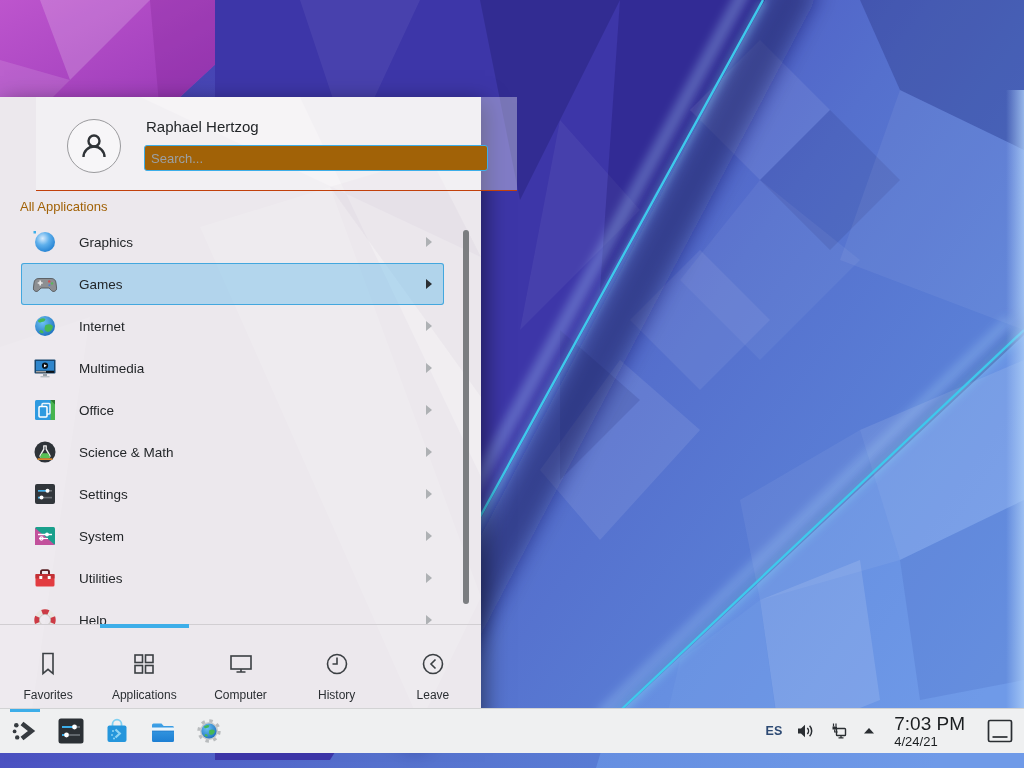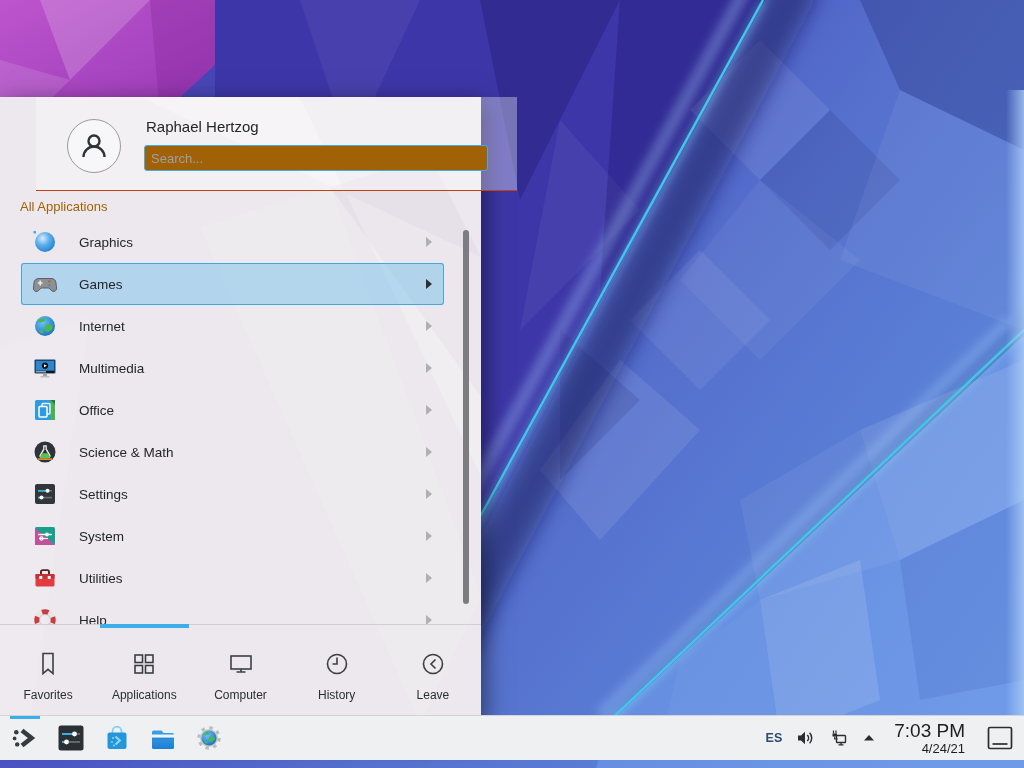--- a/index.html
+++ b/index.html
@@ -37,31 +37,31 @@
     border-radius:3px;background:#7b7d80;}
 
   .footer-sep{position:absolute;left:0;top:527px;width:100%;height:1px;background:#d1ced2;}
   .tab-indicator{position:absolute;left:100px;top:527px;width:89px;height:4px;background:#3daee9;}
   .footer-tabs{position:absolute;left:0;top:531px;width:100%;height:95px;display:flex;}
   .footer-tab{flex:1;display:flex;flex-direction:column;align-items:center;justify-content:center;gap:9px;cursor:default;}
   .tab-icon{width:30px;height:30px;}
   .tab-label{font-size:12px;color:#2b2f33;}
 
   
-  #taskbar{position:absolute;left:0;bottom:8px;width:100%;height:45px;background:#eff0f1;
+  #taskbar{position:absolute;left:0;bottom:15px;width:100%;height:45px;background:#eff0f1;
     border-top:1px solid #d2d3d4;box-sizing:border-box;display:flex;align-items:center;padding:0 10px;}
   .task-group{display:flex;align-items:center;gap:16px;}
   .task-btn{position:relative;width:30px;height:44px;display:flex;align-items:center;justify-content:center;}
   .task-btn.active::before{content:"";position:absolute;left:0;top:0;width:30px;height:3px;background:#3daee9;}
   .task-icon{width:30px;height:30px;}
   .tray{margin-left:auto;display:flex;align-items:center;gap:13px;}
   .kbd-layout{font-size:12.5px;font-weight:bold;color:#2d4a73;}
   .tray-icon{width:20px;height:20px;}
   .caret-icon{width:16px;height:16px;}
-  .clock{text-align:right;line-height:1;margin-left:4px;}
+  .clock{text-align:left;line-height:1;margin-left:4px;}
   .clock-time{font-size:19px;color:#1b1e20;}
   .clock-date{font-size:13px;color:#1b1e20;margin-top:2px;}
   .show-desktop{width:28px;height:26px;margin-left:8px;}
 </style>
 </head>
 <body>
 
 <svg width="0" height="0" style="position:absolute">
   <defs>
     <radialGradient id="gradSphere" cx="38%" cy="32%" r="75%">

